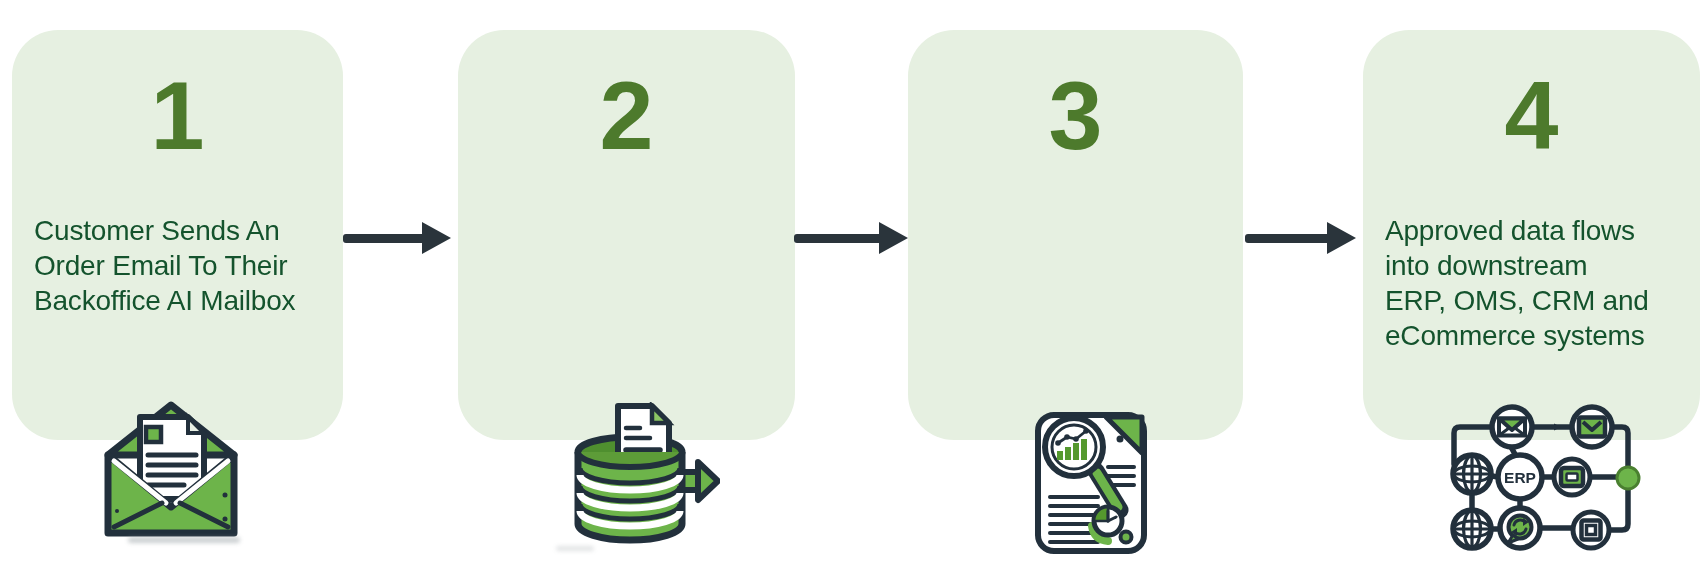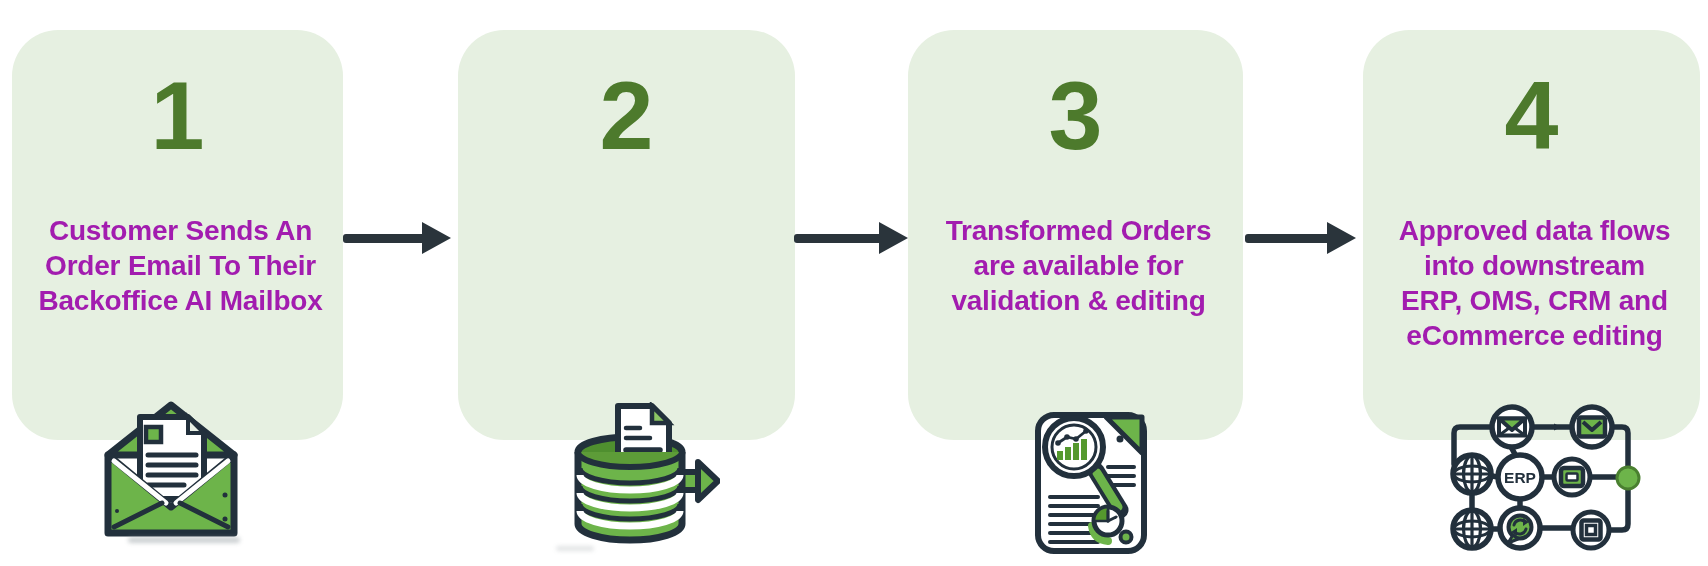--- a/index.html
+++ b/index.html
@@ -12,22 +12,22 @@
   .s1{left:12px;width:331px;}
   .s2{left:458px;width:337px;}
   .s3{left:908px;width:335px;}
   .s4{left:1363px;width:337px;}
   .num{
     margin:34px 0 0 0;text-align:center;
     font-size:97px;line-height:1.08;font-weight:700;color:#4d7a2c;
   }
   .desc{
     margin:44px 16px 0 22px;
-    font-size:28px;line-height:35px;font-weight:700;color:#a21caf;
-    letter-spacing:-0.2px;white-space:pre-line;text-align:center;
+    font-size:28px;line-height:35px;font-weight:400;color:#14532d;
+    letter-spacing:-0.2px;white-space:pre-line;
   }
   .arrow{position:absolute;top:222px;height:32px;}
   .arrow .shaft{position:absolute;left:0;top:12px;height:9px;background:#2a343b;border-radius:3px;}
   .arrow .head{position:absolute;top:0;width:0;height:0;
     border-top:16px solid transparent;border-bottom:16px solid transparent;border-left:29px solid #2a343b;}
   .a1{left:343px;width:108px;} .a1 .shaft{width:82px;} .a1 .head{left:79px;}
   .a2{left:794px;width:114px;} .a2 .shaft{width:88px;} .a2 .head{left:85px;}
   .a3{left:1245px;width:111px;} .a3 .shaft{width:85px;} .a3 .head{left:82px;}
   .icon{position:absolute;}
   .icon1{left:104px;top:399px;width:134px;height:142px;}
@@ -48,30 +48,27 @@
     <div class="num">1</div>
     <p class="desc">Customer Sends An
 Order Email To Their
 Backoffice AI Mailbox</p>
   </section>
   <section class="step s2">
     <div class="num">2</div>
   </section>
   <section class="step s3">
     <div class="num">3</div>
-    <p class="desc">Transformed Orders
-are available for
-validation &amp; editing</p>
   </section>
   <section class="step s4">
     <div class="num">4</div>
     <p class="desc">Approved data flows
 into downstream
 ERP, OMS, CRM and
-eCommerce editing</p>
+eCommerce systems</p>
   </section>
 
   <div class="arrow a1">
       <span class="shaft"></span>
       <span class="head"></span>
     </div>
   <div class="arrow a2">
       <span class="shaft"></span>
       <span class="head"></span>
     </div>

